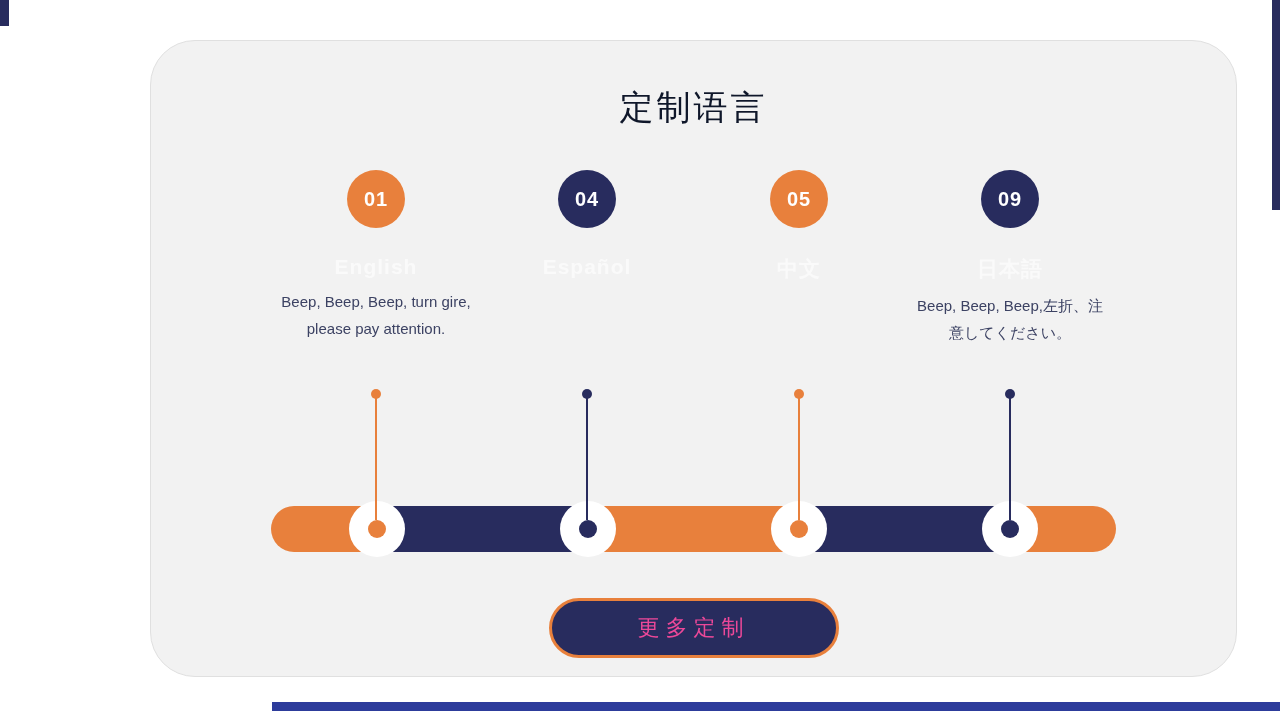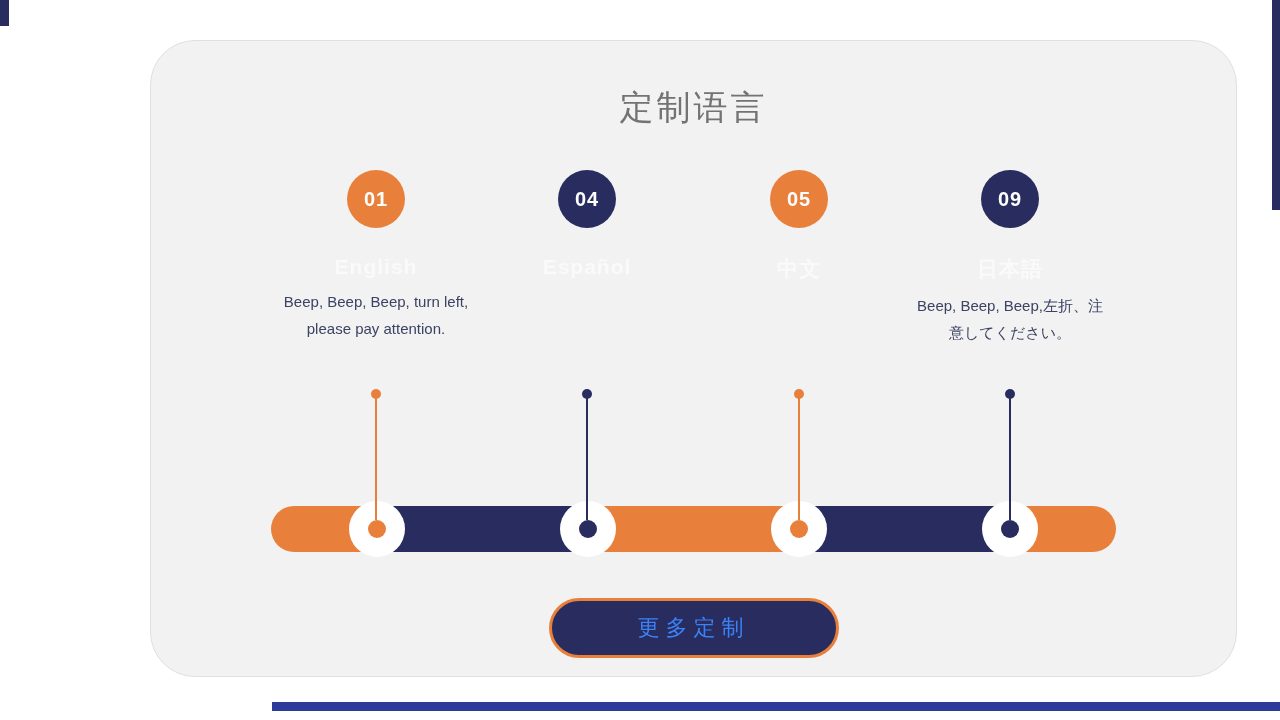--- a/index.html
+++ b/index.html
@@ -40,21 +40,21 @@
     border-radius: 45px;
   }
 
   .card-title {
     position: absolute;
     top: 44px; left: 0; width: 100%;
     text-align: center;
     font-size: 34px;
     font-weight: 500;
     letter-spacing: 3px;
-    color: #737373;
+    color: #0f172a;
   }
 
   .step {
     position: absolute;
     top: 129px;
     width: 210px;
     text-align: center;
   }
   .step-1 { left: 120px; }
   .step-2 { left: 331px; }
@@ -151,21 +151,21 @@
   }
 
   .more-button {
     position: absolute;
     left: calc(50% - 145px);
     top: 557px;
     width: 290px; height: 60px;
     border-radius: 30px;
     background: #282C5E;
     border: 3px solid #E8803C;
-    color: #3b82f6;
+    color: #ec4899;
     font-size: 22px;
     letter-spacing: 6px;
     font-family: "Liberation Sans", "DejaVu Sans", sans-serif;
     cursor: pointer;
     display: flex; align-items: center; justify-content: center;
   }
 </style>
 </head>
 <body>
 
@@ -175,21 +175,21 @@
   <div class="deco-right-bar"></div>
   <div class="deco-bottom-strip"></div>
 
   <div class="card">
 
     <h1 class="card-title">定制语言</h1>
 
     <div class="step step-1">
       <div class="num-circle orange-bg">01</div>
       <div class="lang-title">English</div>
-      <div class="step-desc">Beep, Beep, Beep, turn left, please pay attention.</div>
+      <div class="step-desc">Beep, Beep, Beep, turn gire, please pay attention.</div>
       <div class="connector-dot orange-fill"></div>
       <div class="connector-line orange-fill"></div>
     </div>
 
     <div class="step step-2">
       <div class="num-circle navy-bg">04</div>
       <div class="lang-title">Español</div>
       <div class="connector-dot navy-fill"></div>
       <div class="connector-line navy-fill"></div>
     </div>

